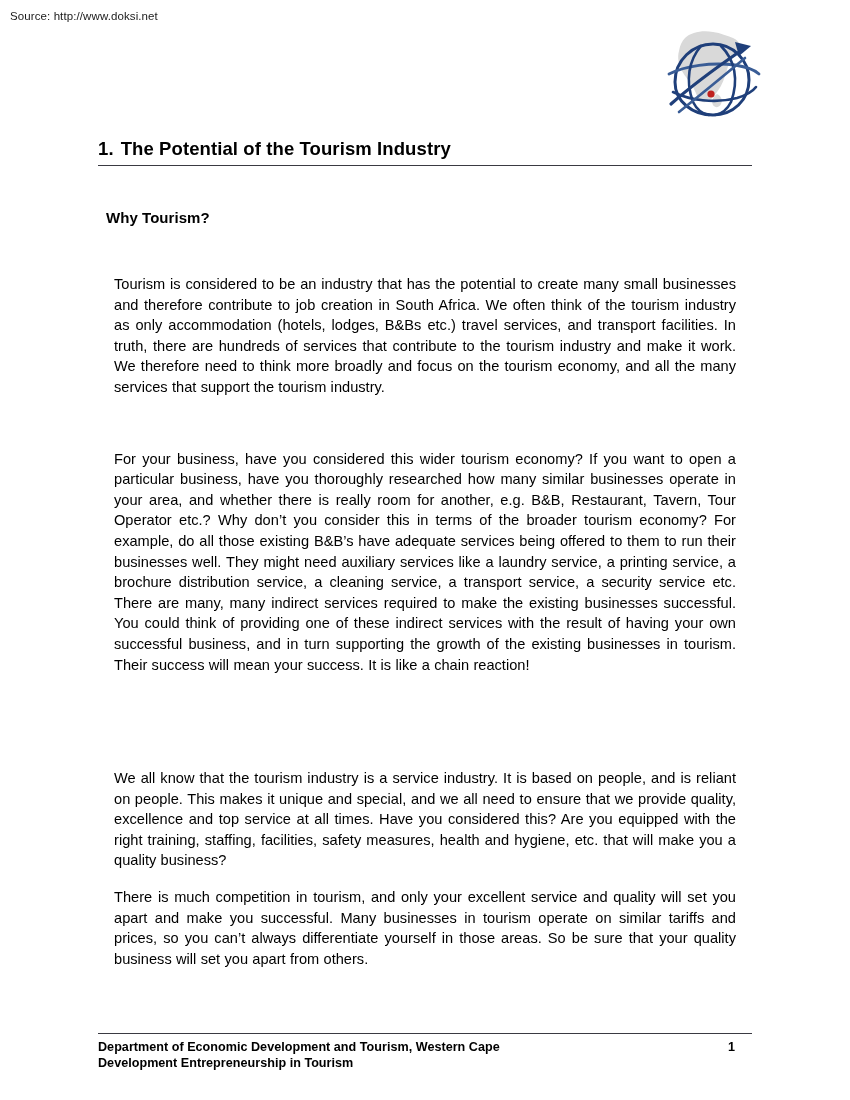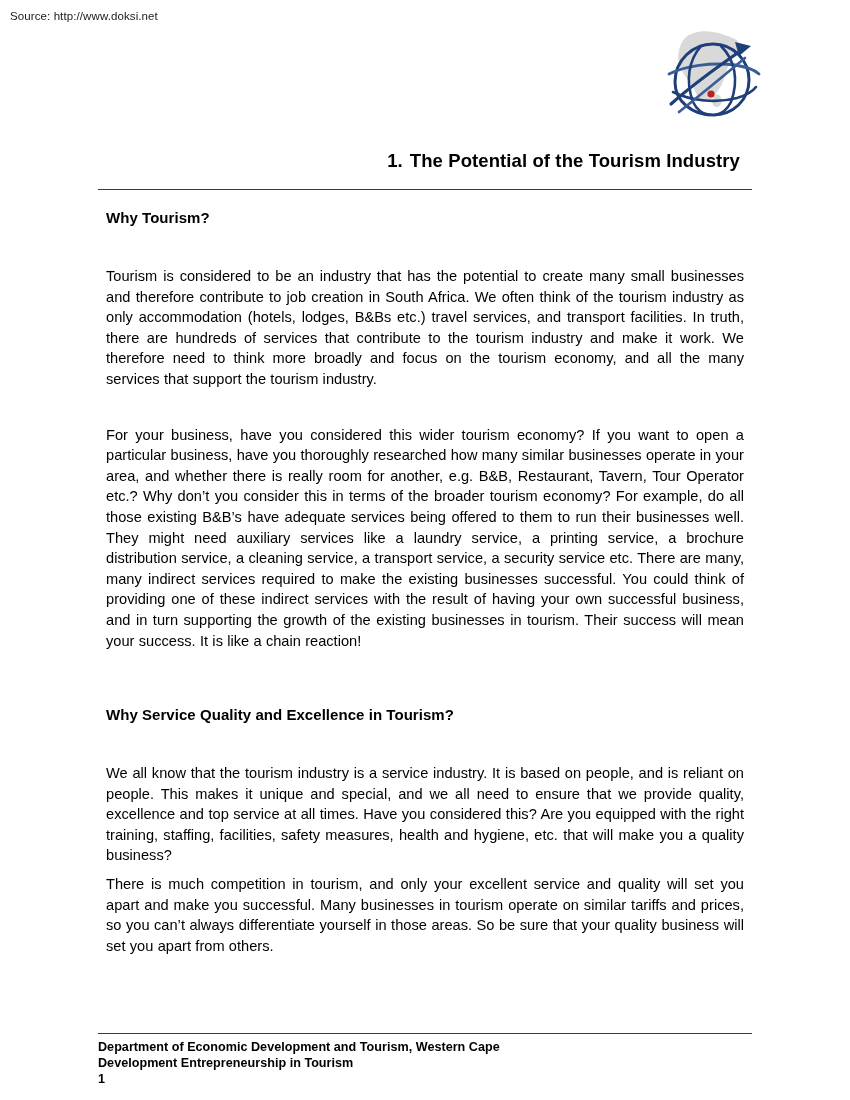--- a/index.html
+++ b/index.html
@@ -51,23 +51,22 @@
     position: absolute;
     left: 98px;
     top: 138px;
     width: 654px;
   }
   .doc-title {
     font-size: 18.5px;
     font-weight: bold;
     line-height: 22px;
     letter-spacing: 0.1px;
-    margin: 12px;
+    margin: 0;
     padding: 0 0 5px 0;
-    text-align: right;
   }
   .doc-title .num { margin-right: 7px; }
   .title-rule {
     border: 0;
     border-top: 1.6px solid #3a3a42;
     margin: 0;
     width: 654px;
   }
 
   
@@ -83,21 +82,21 @@
     font-weight: bold;
     line-height: 19px;
     margin: 8px;
     padding: 0;
     letter-spacing: 0.05px;
   }
 
   p.para {
     font-size: 14.6px;
     line-height: 20.6px;
-    margin: 8px;
+    margin: 16px;
     padding: 0;
     text-align: justify;
     text-justify: inter-word;
     letter-spacing: 0.02px;
     word-spacing: 0.2px;
   }
 
   .gap-head-to-para { height: 23px; }
   .gap-para { height: 19px; }
   .gap-section { height: 38px; }
@@ -113,21 +112,20 @@
   .footer-rule {
     border: 0;
     border-top: 1.6px solid #3a3a42;
     margin: 0 0 5px 0;
     width: 654px;
   }
   .footer-row {
     display: flex;
     align-items: flex-start;
     justify-content: space-between;
-    flex-direction: column;
   }
   .footer-text {
     font-size: 12.6px;
     font-weight: bold;
     line-height: 16px;
     letter-spacing: 0.02px;
   }
   .footer-page {
     font-size: 12.6px;
     font-weight: bold;
@@ -191,21 +189,20 @@
   <div class="body-col">
 
     <h2 class="section-head">Why Tourism?</h2>
     <div class="gap-head-to-para"></div>
     <p class="para">Tourism is considered to be an industry that has the potential to create many small businesses and therefore contribute to job creation in South Africa.  We often think of the tourism industry as only accommodation (hotels, lodges, B&amp;Bs etc.) travel services, and transport facilities.  In truth, there are hundreds of services that contribute to the tourism industry and make it work.  We therefore need to think more broadly and focus on the tourism economy, and all the many services that support the tourism industry.</p>
     <div class="gap-para"></div>
     <p class="para">For your business, have you considered this wider tourism economy?  If you want to open a particular business, have you thoroughly researched how many similar businesses operate in your area, and whether there is really room for another, e.g. B&amp;B, Restaurant, Tavern, Tour Operator etc.?  Why don’t you consider this in terms of the broader tourism economy?  For example, do all those existing B&amp;B’s have adequate services being offered to them to run their businesses well.  They might need auxiliary services like a laundry service, a printing service, a brochure distribution service, a cleaning service, a transport service, a security service etc.  There are many, many indirect services required to make the existing businesses successful.  You could think of providing one of these indirect services with the result of having your own successful business, and in turn supporting the growth of the existing businesses in tourism.  Their success will mean your success.  It is like a chain reaction!</p>
 
     <div class="gap-section"></div>
 
-    <h2 class="section-head">Why Service Quality and Excellence in Tourism?</h2>
     <div class="gap-head-to-para"></div>
     <p class="para">We all know that the tourism industry is a service industry.  It is based on people, and is reliant on people.  This makes it unique and special, and we all need to ensure that we provide quality, excellence and top service at all times.  Have you considered this?  Are you equipped with the right training, staffing, facilities, safety measures, health and hygiene, etc. that will make you a quality business?</p>
     <div class="gap-tight"></div>
     <p class="para">There is much competition in tourism, and only your excellent service and quality will set you apart and make you successful.  Many businesses in tourism operate on similar tariffs and prices, so you can’t always differentiate yourself in those areas.  So be sure that your quality business will set you apart from others.</p>
   </div>
 
   <div class="footer">
     <hr class="footer-rule">
     <div class="footer-row">
       <div>

